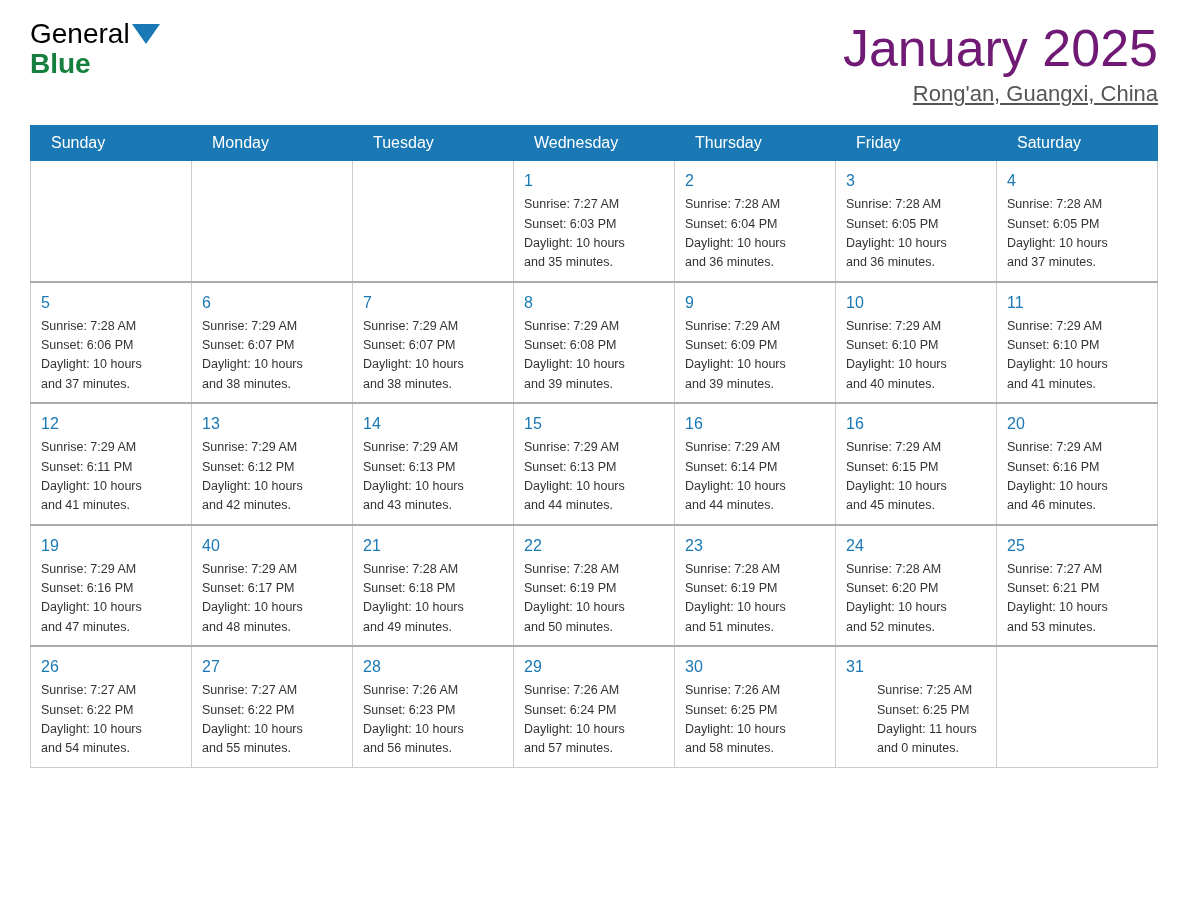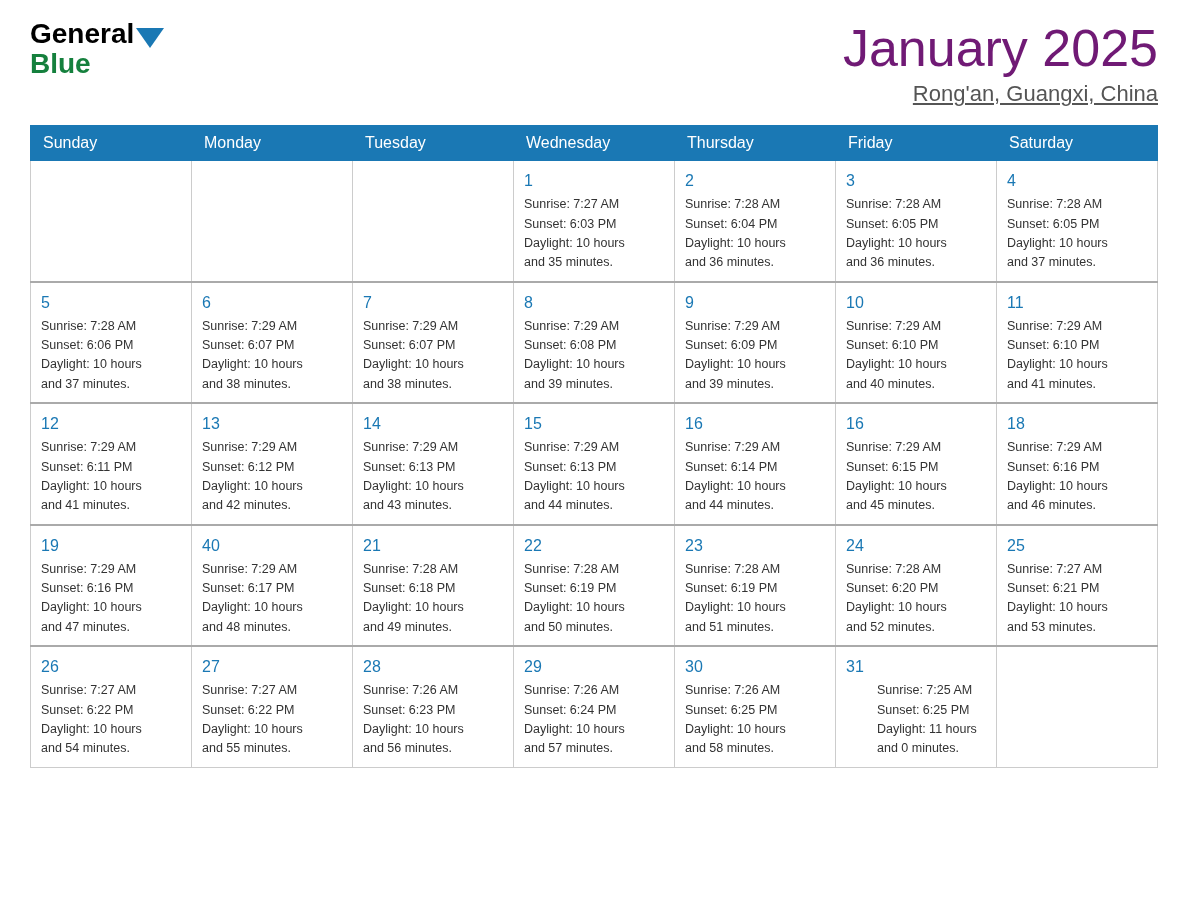--- a/index.html
+++ b/index.html
@@ -16,23 +16,22 @@
       align-items: flex-start;
       margin-bottom: 18px;
     }
     .logo-area {
       display: flex;
       flex-direction: column;
       align-items: flex-start;
     }
     .logo-text {
       display: flex;
-      align-items: center;
       font-size: 28px;
-      font-weight: bold;
+      font-weight: normal;
       color: #000;
       line-height: 1;
     }
     .logo-general { color: #000; }
     .logo-triangle {
       display: inline-block;
       width: 0;
       height: 0;
       border-left: 14px solid transparent;
       border-right: 14px solid transparent;
@@ -65,21 +64,21 @@
     .calendar-table {
       width: 100%;
       border-collapse: collapse;
       table-layout: fixed;
     }
     .calendar-table thead tr th {
       background-color: #1a78b4;
       color: #fff;
       font-size: 16px;
       font-weight: normal;
-      padding: 8px 12px;
+      padding: 8px 20px;
       text-align: left;
       border: 1px solid #1a78b4;
     }
     .calendar-table tbody tr td {
       border: 1px solid #ccc;
       vertical-align: top;
       padding: 8px 10px;
       min-height: 90px;
       height: 110px;
       font-size: 13px;
@@ -257,21 +256,21 @@
 and 44 minutes.</div>
         </td>
         <td>
           <span class="day-number">16</span>
           <div class="day-info" style="white-space: pre-line;">Sunrise: 7:29 AM
 Sunset: 6:15 PM
 Daylight: 10 hours
 and 45 minutes.</div>
         </td>
         <td>
-          <span class="day-number">18</span>
+          <span class="day-number">20</span>
           <div class="day-info" style="white-space: pre-line;">Sunrise: 7:29 AM
 Sunset: 6:16 PM
 Daylight: 10 hours
 and 46 minutes.</div>
         </td>
       </tr>
       <tr>
         <td>
           <span class="day-number">19</span>
           <div class="day-info" style="white-space: pre-line;">Sunrise: 7:29 AM

